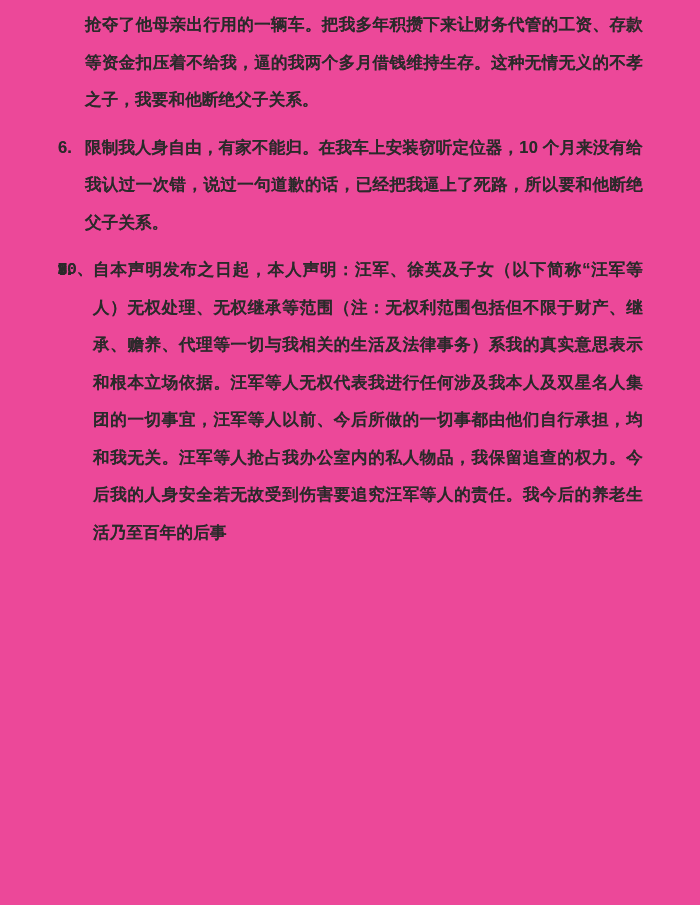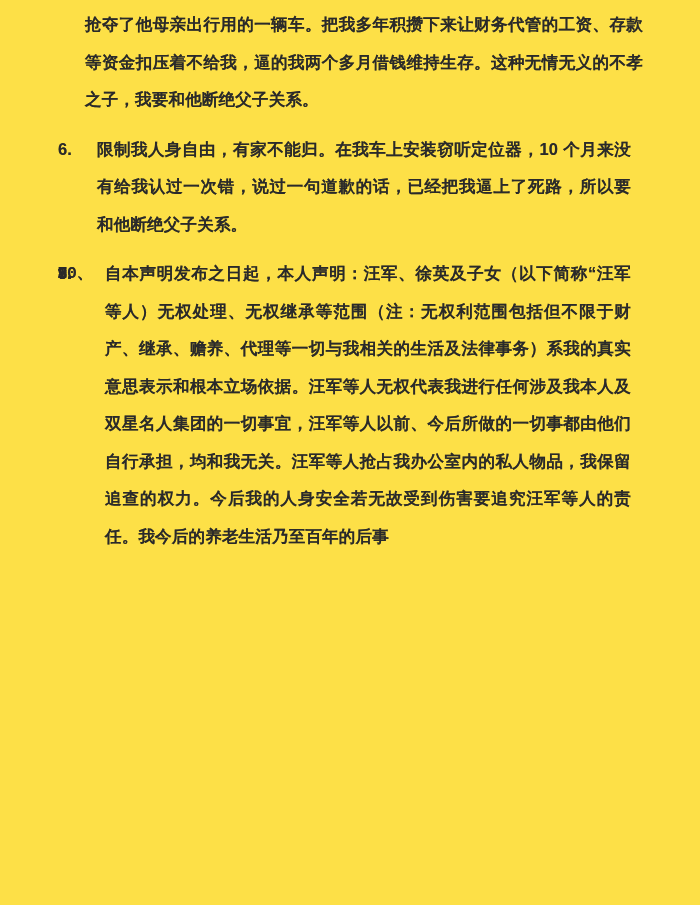--- a/index.html
+++ b/index.html
@@ -13,29 +13,29 @@
     font-family: "Liberation Sans", sans-serif;
     color: #262626;
     overflow: hidden;
   }
   .page {
     position: relative;
     width: 700px;
     height: 905px;
     box-sizing: border-box;
     padding-top: 6px;
-    background: #fde047;
+    background: #ec4899;
   }
   .para {
     font-size: 16.5px;
     line-height: 37.5px;
     font-weight: 700;
     text-align: justify;
     text-justify: inter-ideograph;
-    margin: 12px;
+    margin: 0;
     letter-spacing: 0.2px;
     color: #2a2a2a;
     text-shadow: 0 0 0.6px rgba(40,40,40,0.55);
   }
   .intro {
     margin: 0 57px 0 85px;
   }
   .item {
     position: relative;
     margin-top: 10px;

